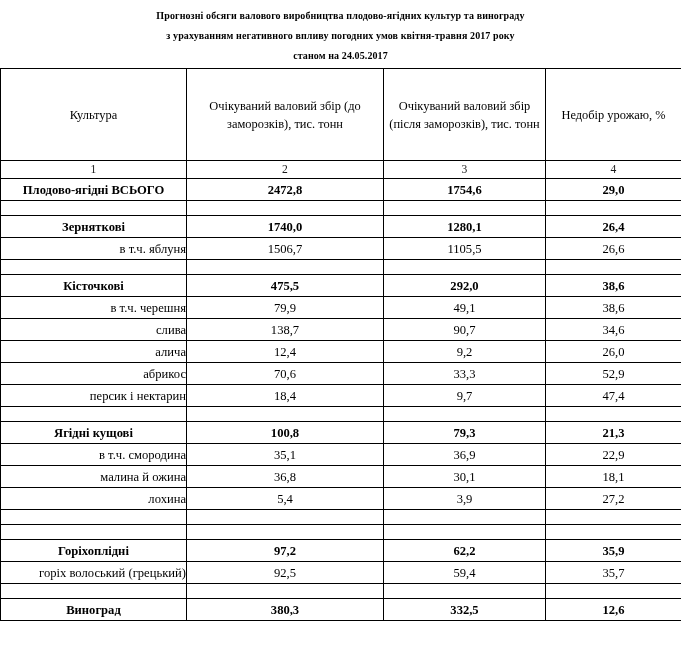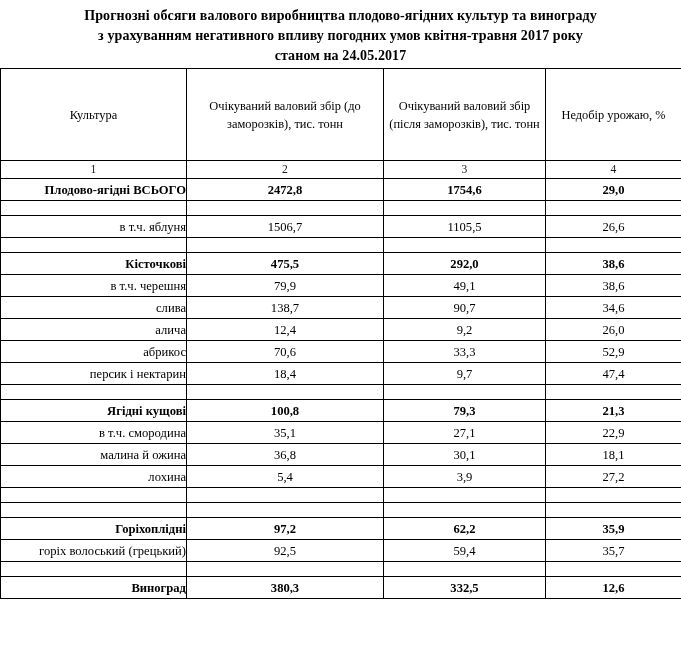--- a/index.html
+++ b/index.html
@@ -23,21 +23,21 @@
     background: #ffffff;
     box-sizing: border-box;
   }
   
   .title-block {
     padding: 6px 18px 2px 18px;
     text-align: center;
   }
   .title-line {
     font-weight: bold;
-    font-size: 14px;
+    font-size: 10px;
     line-height: 20px;
     letter-spacing: 0.1px;
     white-space: nowrap;
   }
   
   table.data-table {
     border-collapse: collapse;
     width: 681px;
     table-layout: fixed;
     margin: 0;
@@ -77,21 +77,21 @@
   }
 
   
   tr.data-row td { height: 21px; }
   .lbl {
     padding: 0 5px 0 6px;
     line-height: 20px;
     white-space: nowrap;
   }
   .lbl.group {
-    text-align: right;
+    text-align: center;
     font-weight: bold;
     margin-left: 28px;
   }
   .lbl.sub {
     text-align: right;
     margin-top: 44px;
   }
   .num {
     text-align: center;
     line-height: 20px;
@@ -140,20 +140,26 @@
           <td class="num bold">1754,6</td>
           <td class="num bold">29,0</td>
         </tr>
         <tr class="spacer-row">
           <td></td>
           <td></td>
           <td></td>
           <td></td>
         </tr>
         <tr class="data-row">
+          <td class="lbl group">Зерняткові</td>
+          <td class="num bold">1740,0</td>
+          <td class="num bold">1280,1</td>
+          <td class="num bold">26,4</td>
+        </tr>
+        <tr class="data-row">
           <td class="lbl sub">в т.ч. яблуня</td>
           <td class="num">1506,7</td>
           <td class="num">1105,5</td>
           <td class="num">26,6</td>
         </tr>
         <tr class="spacer-row">
           <td></td>
           <td></td>
           <td></td>
           <td></td>
@@ -202,21 +208,21 @@
         </tr>
         <tr class="data-row">
           <td class="lbl group">Ягідні кущові</td>
           <td class="num bold">100,8</td>
           <td class="num bold">79,3</td>
           <td class="num bold">21,3</td>
         </tr>
         <tr class="data-row">
           <td class="lbl sub">в т.ч. смородина</td>
           <td class="num">35,1</td>
-          <td class="num">27,1</td>
+          <td class="num">36,9</td>
           <td class="num">22,9</td>
         </tr>
         <tr class="data-row">
           <td class="lbl sub">малина й ожина</td>
           <td class="num">36,8</td>
           <td class="num">30,1</td>
           <td class="num">18,1</td>
         </tr>
         <tr class="data-row">
           <td class="lbl sub">лохина</td>

